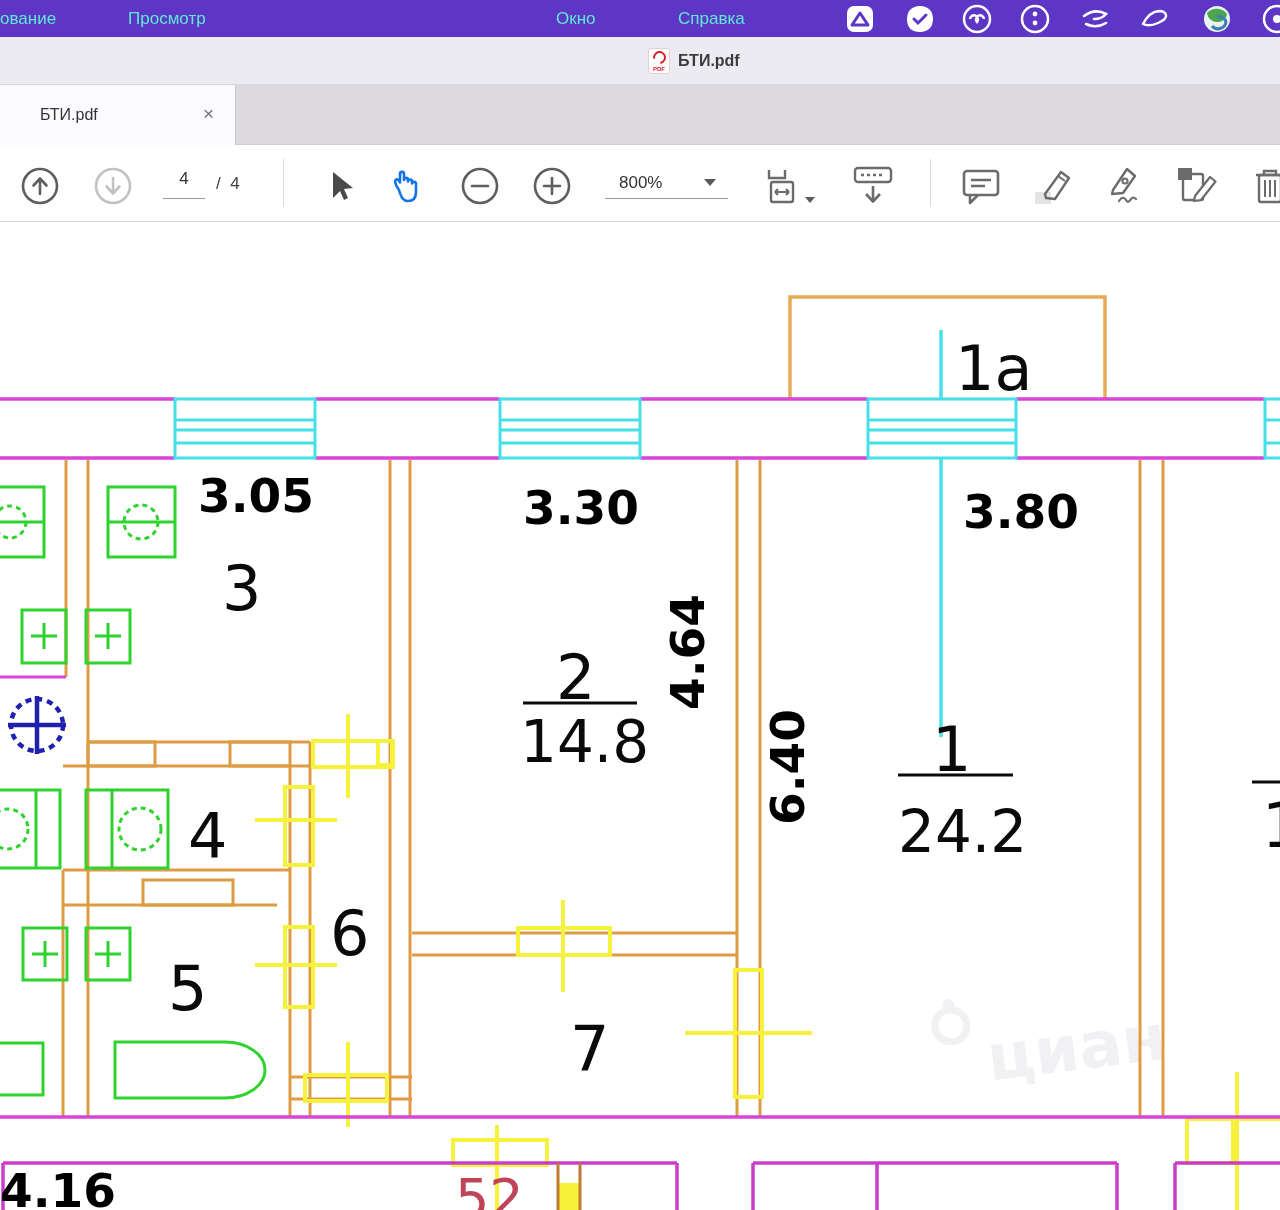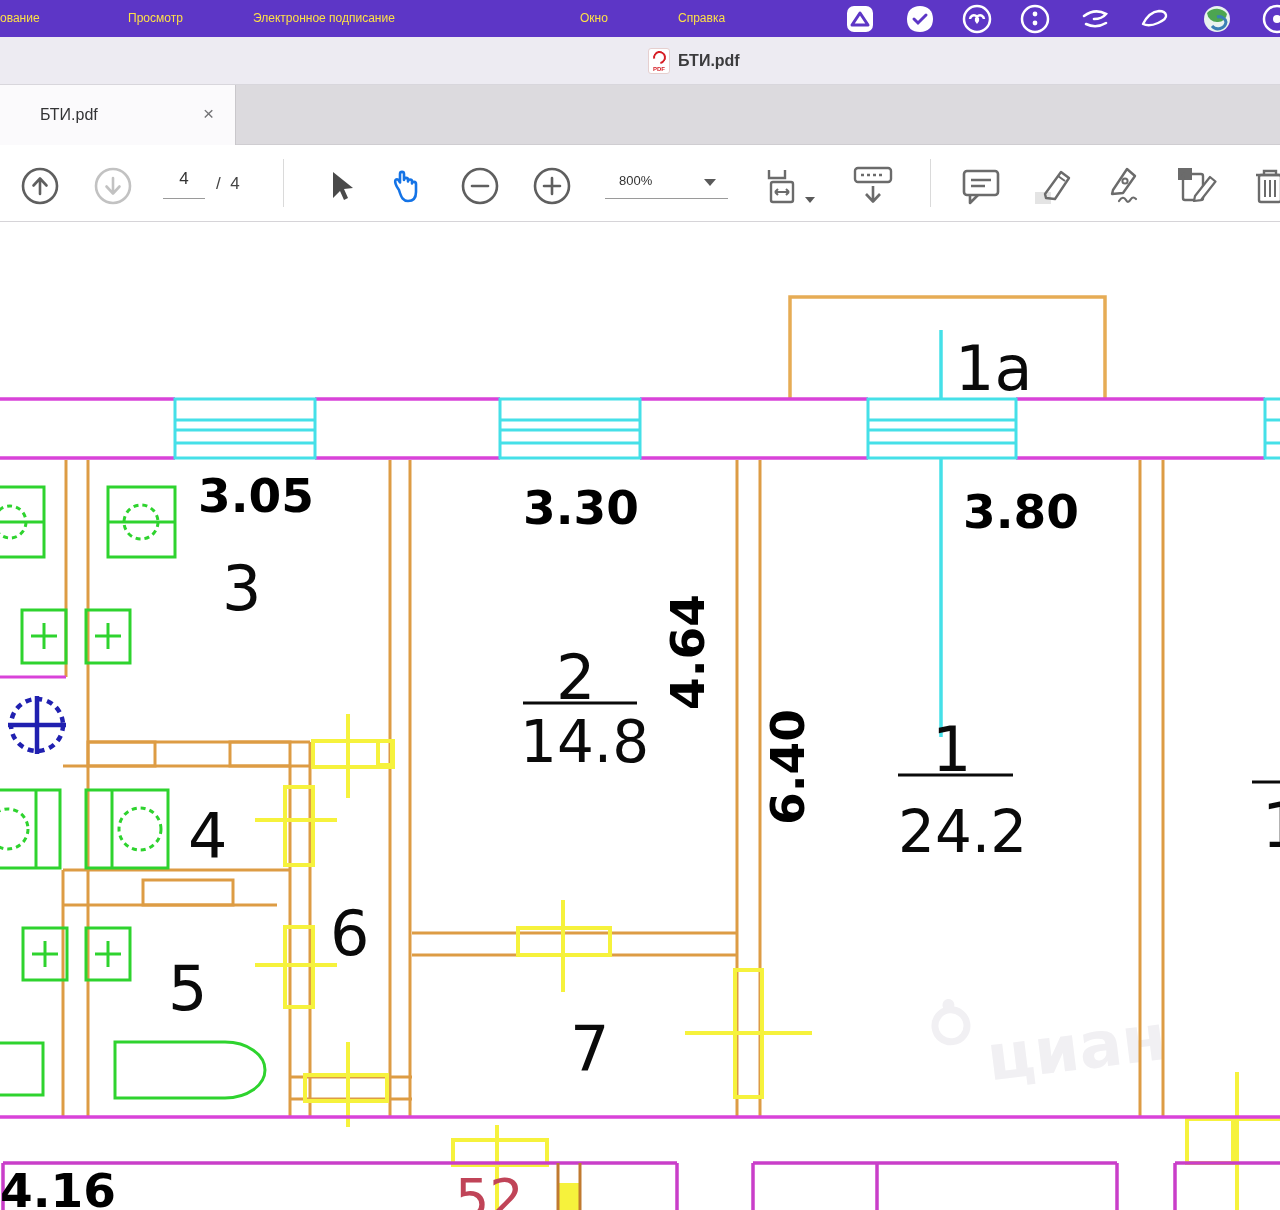--- a/index.html
+++ b/index.html
@@ -3,21 +3,21 @@
 <meta charset="utf-8">
 <style>
   * { margin:0; padding:0; box-sizing:border-box; }
   html,body { width:1280px; height:1210px; overflow:hidden; background:#fff;
               font-family:"Liberation Sans", sans-serif; }
 
   
   .menubar { position:absolute; left:0; top:0; width:1280px; height:37px;
              background:#5d36c6; }
   .menubar .mitem { position:absolute; top:0; height:37px; line-height:37px;
-                    color:#fde047; font-size:12px; font-weight:500; white-space:nowrap; }
+                    color:#5eead4; font-size:17px; font-weight:500; white-space:nowrap; }
   .statusicons { position:absolute; right:0; top:0; height:37px; }
   .sicon { position:absolute; top:4px; width:30px; height:30px; }
 
   
   .titlebar { position:absolute; left:0; top:37px; width:1280px; height:48px;
               background:#edebf2; border-bottom:1px solid #d8d6dc; }
   .titlewrap { position:absolute; left:648px; top:10px; height:28px; display:flex;
                align-items:center; gap:8px; }
   .pdficon { width:22px; height:26px; background:#fff; border:1px solid #e6cfcf;
              border-radius:3px; position:relative; }
@@ -42,21 +42,21 @@
   .toolbar { position:absolute; left:0; top:145px; width:1280px; height:77px;
              background:#ffffff; border-bottom:1px solid #d6d4d8; overflow:hidden; }
   .ticon { position:absolute; top:21px; width:40px; height:40px; }
   .tdivider { position:absolute; top:14px; width:1px; height:48px; background:#dadada; }
   .pageinput { position:absolute; left:163px; top:24px; width:42px; height:30px;
                text-align:center; font-size:17px; color:#333;
                border-bottom:1.5px solid #9a9a9a; }
   .pagetotal { position:absolute; left:216px; top:24px; height:30px; line-height:30px;
                font-size:17px; color:#444; }
   .zoombox { position:absolute; left:605px; top:24px; width:123px; height:30px;
-             border-bottom:1.5px solid #9a9a9a; font-size:13px; color:#333; }
+             border-bottom:1.5px solid #9a9a9a; font-size:17px; color:#333; }
   .zoombox .zval { position:absolute; left:14px; top:4px; }
   .zoombox .zcaret { position:absolute; right:12px; top:10px; width:0; height:0;
              border-left:6px solid transparent; border-right:6px solid transparent;
              border-top:7px solid #5a5a5a; }
   .fitcaret { position:absolute; left:805px; top:52px; width:0; height:0;
              border-left:5px solid transparent; border-right:5px solid transparent;
              border-top:6px solid #5a5a5a; }
 
   
   .content { position:absolute; left:0; top:222px; width:1280px; height:988px;
@@ -67,22 +67,21 @@
   .areanum { font-family:"DejaVu Sans", sans-serif; font-weight:400; font-size:58px; fill:#0a0a0a; }
   .wm { font-family:"DejaVu Sans", sans-serif; font-weight:bold; font-size:64px; fill:#f1f0f3; }
   .lowlbl { font-family:"DejaVu Sans", sans-serif; font-weight:400; font-size:54px; fill:#c04458; }
 </style>
 </head>
 <body>
 
 <div class="menubar">
   <div class="mitem" style="left:0px">ование</div>
   <div class="mitem" style="left:128px">Просмотр</div>
-  <div class="mitem" style="left:253px">Электронное подписание</div>
-  <div class="mitem" style="left:580px">Окно</div>
+  <div class="mitem" style="left:556px">Окно</div>
   <div class="mitem" style="left:678px">Справка</div>
 
   <div class="statusicons">
     <svg class="sicon" style="left:-435px" viewBox="0 0 30 30">
       <rect x="2" y="2" width="26" height="26" rx="7" fill="#fff"></rect>
       <path d="M15 9 L23 21 H7 Z" fill="none" stroke="#5d36c6" stroke-width="3" stroke-linejoin="round"></path>
     </svg>
     <svg class="sicon" style="left:-375px" viewBox="0 0 30 30">
       <path d="M15 2 C23 2 28 7 28 15 C28 23 23 28 15 28 C7 28 2 24 2 15 C2 7 7 2 15 2 Z" fill="#fff"></path>
       <path d="M9 15 l4 4 l8 -8" fill="none" stroke="#5d36c6" stroke-width="3" stroke-linecap="round"></path>

